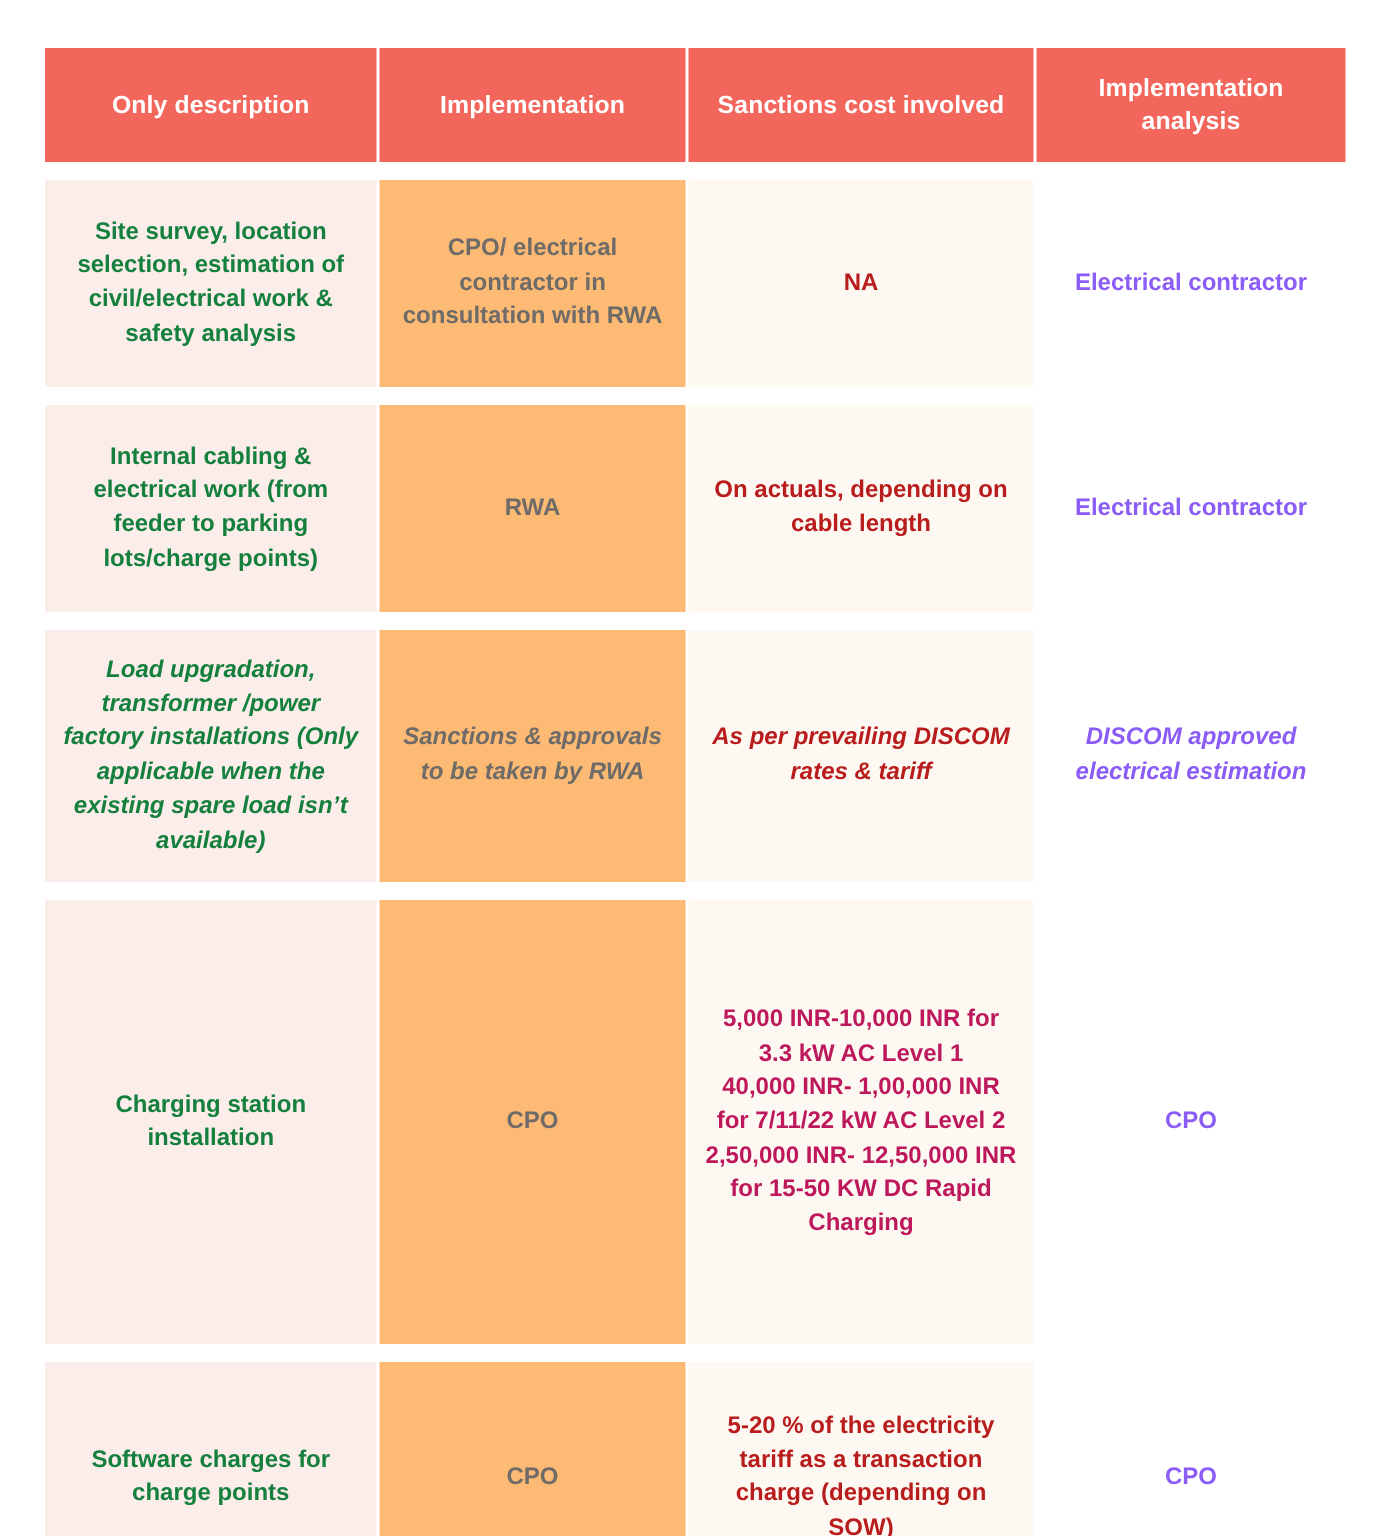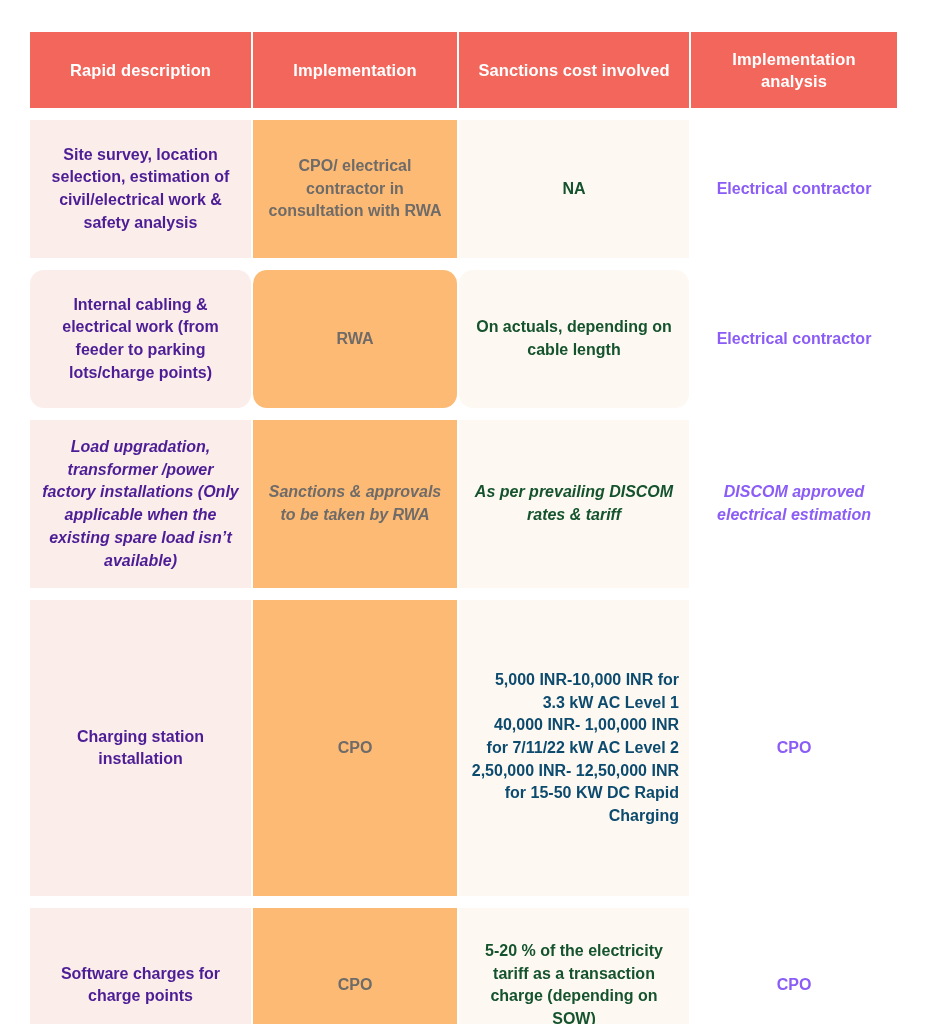--- a/index.html
+++ b/index.html
@@ -52,64 +52,63 @@
     vertical-align: middle;
     font-size: 16px;
     font-weight: bold;
     line-height: 1.42;
     padding: 16px 10px;
   }
 
   
   tbody td.col-work {
     background: #FBEDEA;
-    color: #4c1d95;
+    color: #15803d;
   }
   tbody td.col-resp {
     background: #fdba74;
     color: #6E6B68;
   }
   tbody td.col-cost {
     background: #FDF9F2;
-    color: #14532d;
+    color: #b91c1c;
   }
   tbody td.col-own {
     background: #FFFFFF;
     color: #8b5cf6;
   }
 
   
   tbody tr.row-tall td.col-cost {
-    color: #0c4a6e;
-    text-align: right;
+    color: #be185d;
   }
 
   .cost-block + .cost-block {
   }
 
   tr.row-1 td { height: 106px; }
-  tr.row-2 td { height: 106px; border-radius: 14px; }
+  tr.row-2 td { height: 106px; }
   tr.row-3 td { height: 134px; font-style: italic; }
   tr.row-4 td { height: 264px; }
   tr.row-5 td { height: 122px; }
 </style>
 </head>
 <body>
 
 <div class="table-wrap">
   <table class="ev-table">
     <colgroup>
       <col class="c1">
       <col class="c2">
       <col class="c3">
       <col class="c4">
     </colgroup>
     <thead>
       <tr>
-        <th>Rapid description</th>
+        <th>Only description</th>
         <th>Implementation</th>
         <th>Sanctions cost involved</th>
         <th>Implementation analysis</th>
       </tr>
     </thead>
     <tbody>
 
       <tr class="row-1">
         <td class="col-work">Site survey, location selection, estimation of civil/electrical work &amp; safety analysis</td>
         <td class="col-resp">CPO/ electrical contractor in consultation with RWA</td>

